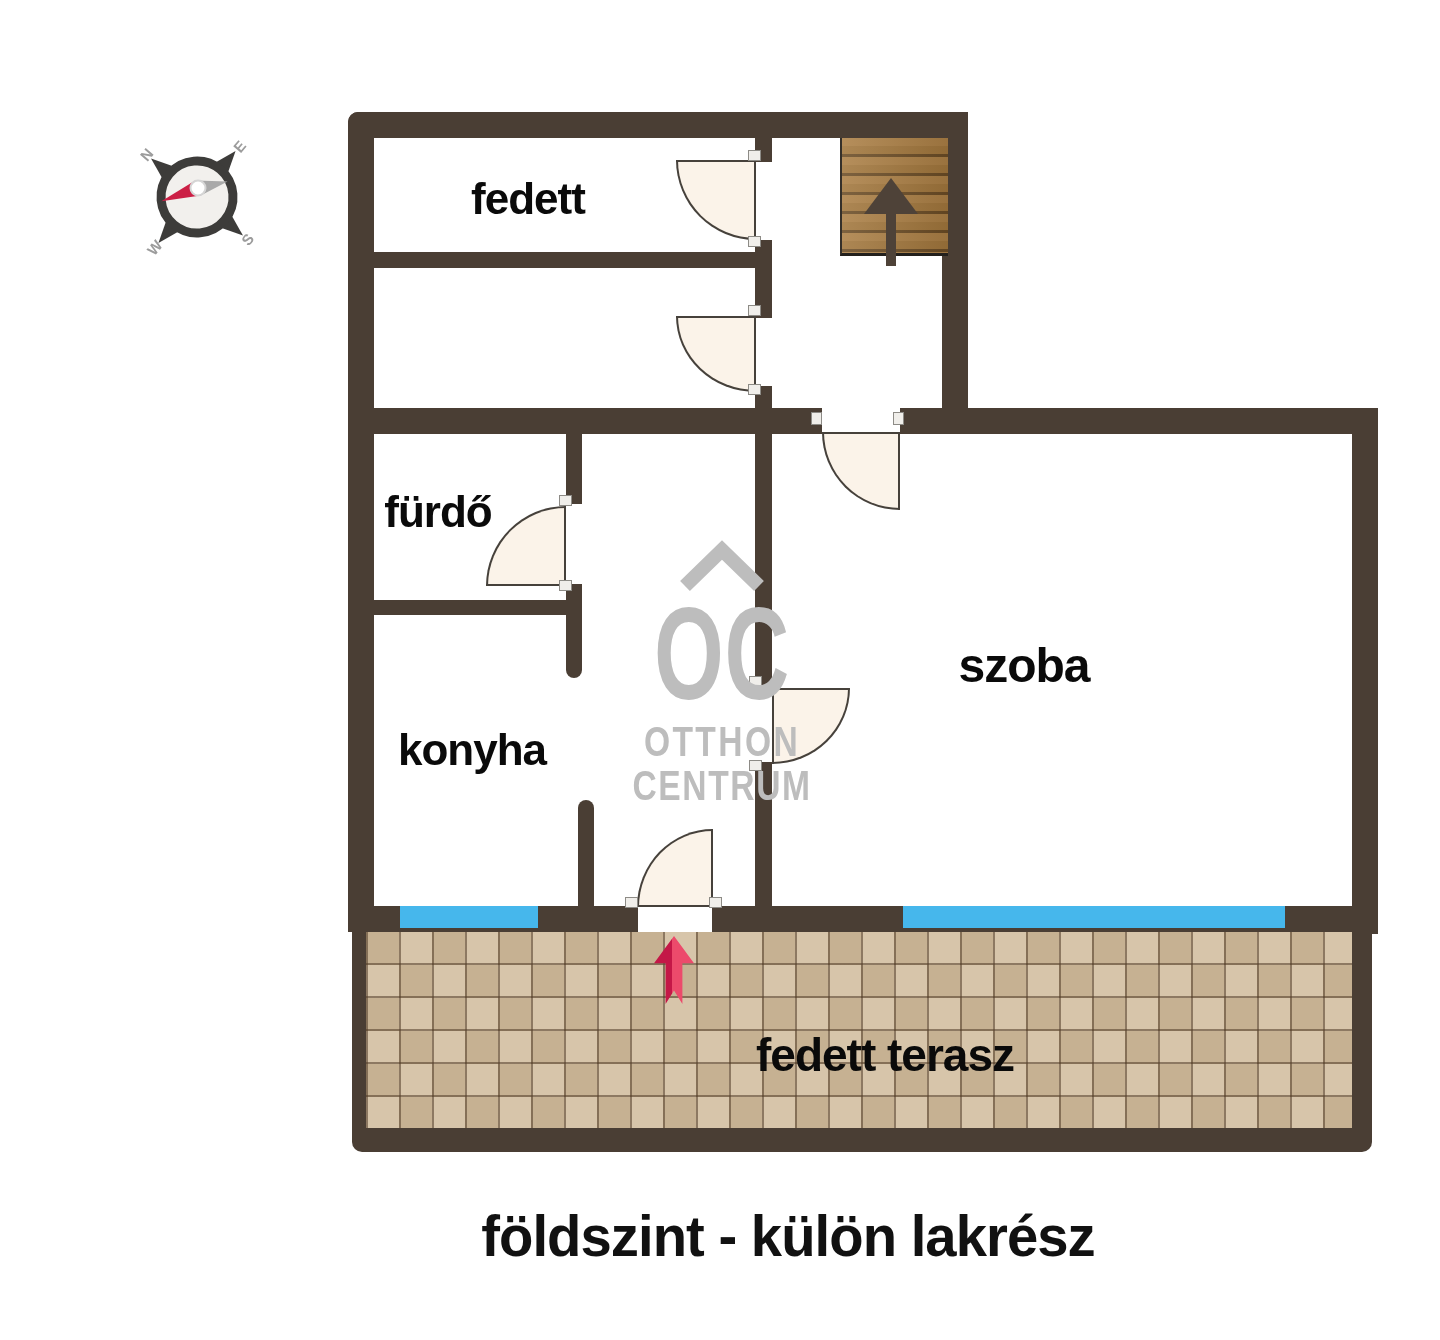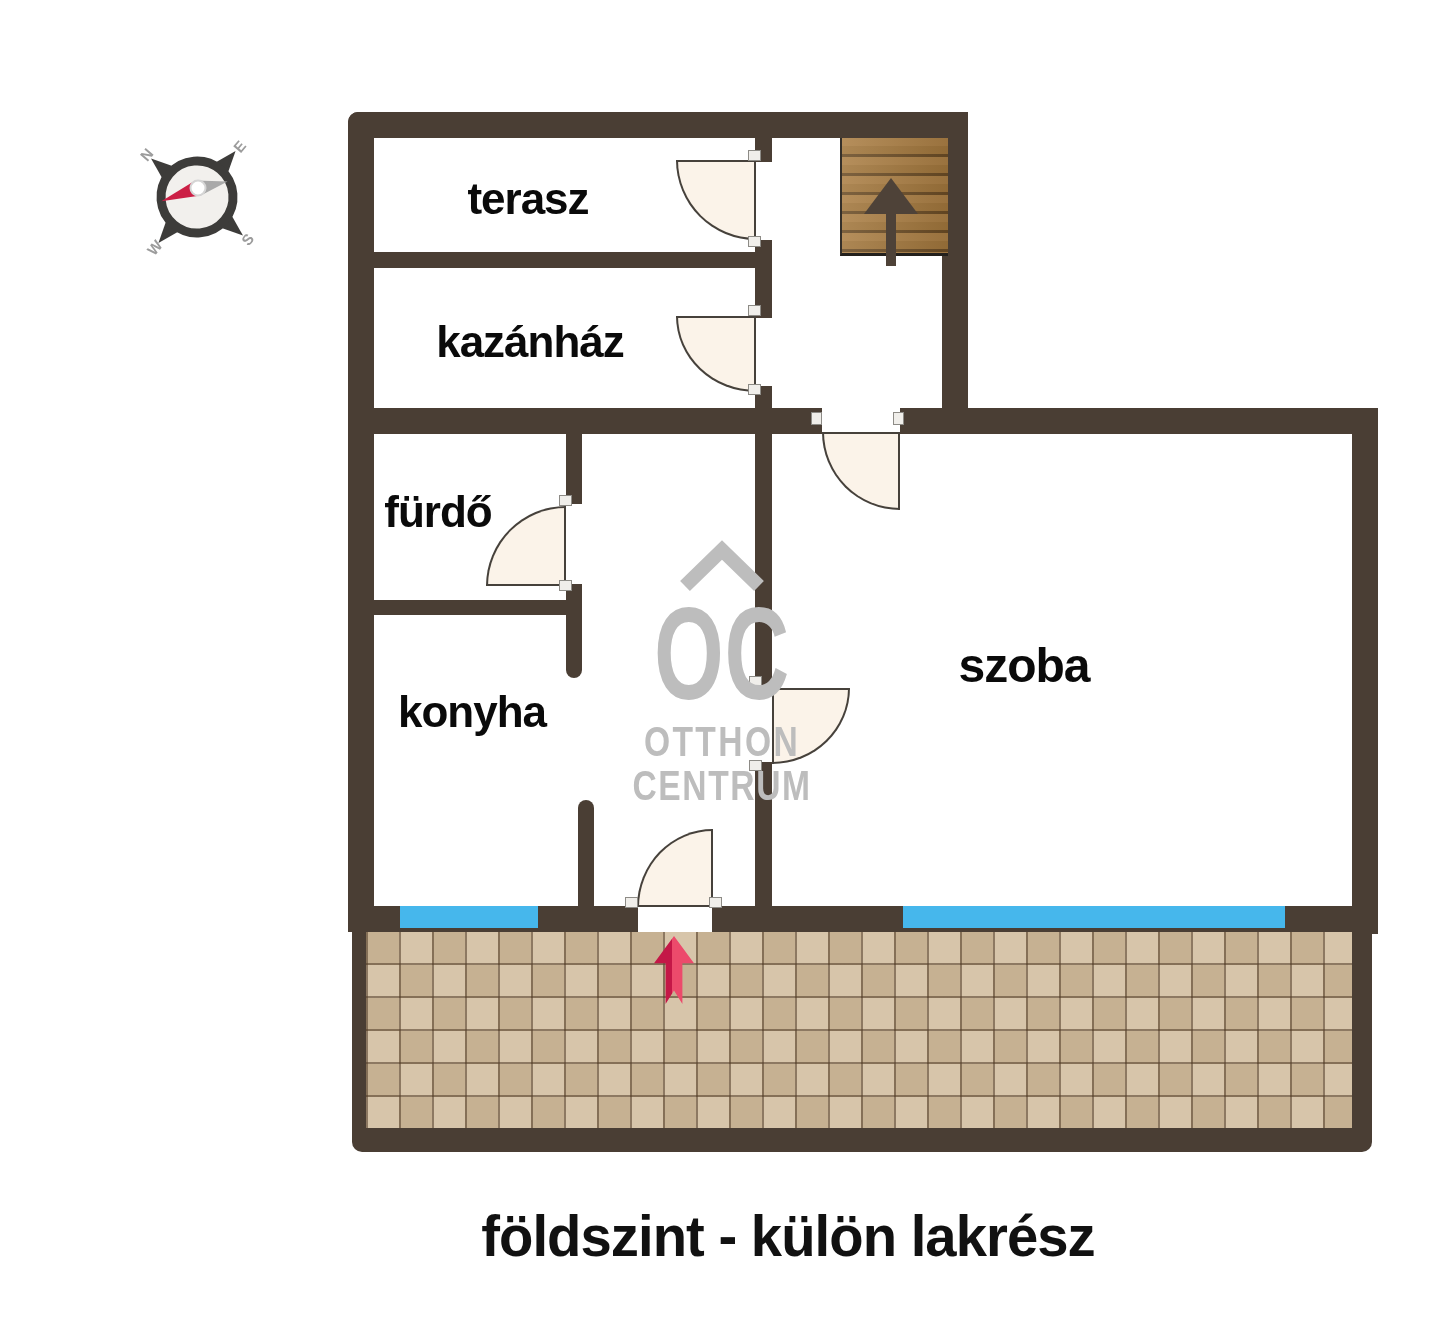--- a/index.html
+++ b/index.html
@@ -127,21 +127,21 @@
 
   <div id="watermark">
     <svg class="abs" style="left:-44px;top:0;" width="88" height="54" viewBox="0 0 88 54">
       <path d="M7 46 L44 10 L81 46" fill="none" stroke="#bdbdbd" stroke-width="14"></path>
     </svg>
     <div class="wm-line" id="wm-logo">OC</div>
     <div class="wm-line" id="wm-l1">OTTHON</div>
     <div class="wm-line" id="wm-l2">CENTRUM</div>
   </div>
 
-  <div class="room-label" style="left:528px;top:199px;">terasz</div>
-  <div class="room-label" style="left:530px;top:342px;">kazánház</div>
+  <div class="room-label" style="left:528px;top:199px;">fedett</div>
   <div class="room-label" style="left:438px;top:512px;">fürdő</div>
-  <div class="room-label" style="left:472px;top:712px;">konyha</div>
+  <div class="room-label" style="left:472px;top:750px;">konyha</div>
   <div class="room-label szoba-label" style="left:1024px;top:665px;">szoba</div>
+  <div class="room-label terrace-label" style="left:885px;top:1055px;">fedett terasz</div>
 
   <div id="title" style="left:788px;top:1202px;">földszint - külön lakrész</div>
 
 </div>
 
 </body></html>

